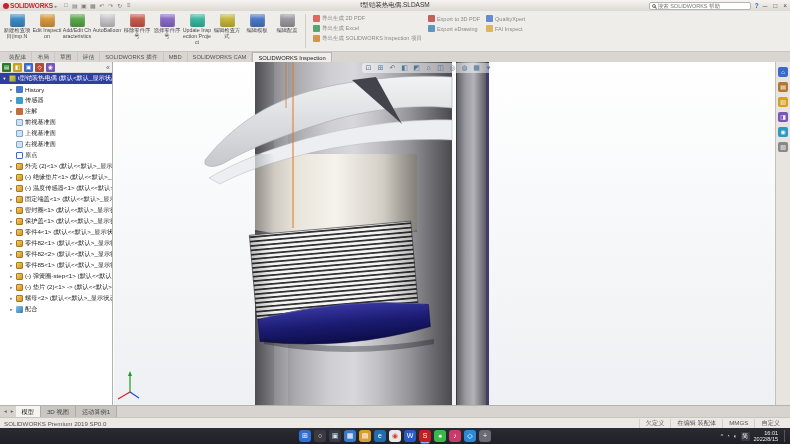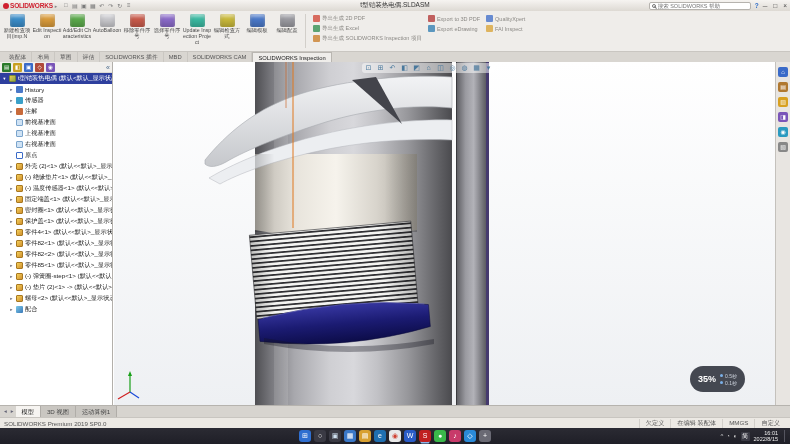--- a/index.html
+++ b/index.html
@@ -491,35 +491,20 @@
           <span class="hu">◧</span>
           <span class="hu">◩</span>
           <span class="hu">⌂</span>
           <span class="hu">◫</span>
           <span class="hu">◎</span>
           <span class="hu">◍</span>
           <span class="hu">▦</span>
           <span class="hu">▾</span>
         </div>
 
-      <div class="zoom-badge">
-        <span class="zb-pct">35%</span>
-        <span class="zb-perf">
-
-            <span class="zb-line">
-              <span class="zb-dot"></span>
-              <span>0.5秒</span>
-            </span>
-
-            <span class="zb-line">
-              <span class="zb-dot"></span>
-              <span>0.1秒</span>
-            </span>
-          </span>
-      </div>
     </div>
 
     <div class="taskpane">
 
     <span class="tp" style="background: rgb(58, 106, 200);">⌂</span>
         <span class="tp" style="background: rgb(176, 120, 48);">▤</span>
         <span class="tp" style="background: rgb(216, 160, 32);">▥</span>
         <span class="tp" style="background: rgb(122, 85, 184);">◨</span>
         <span class="tp" style="background: rgb(42, 154, 192);">◉</span>
         <span class="tp" style="background: rgb(136, 136, 136);">▧</span>

